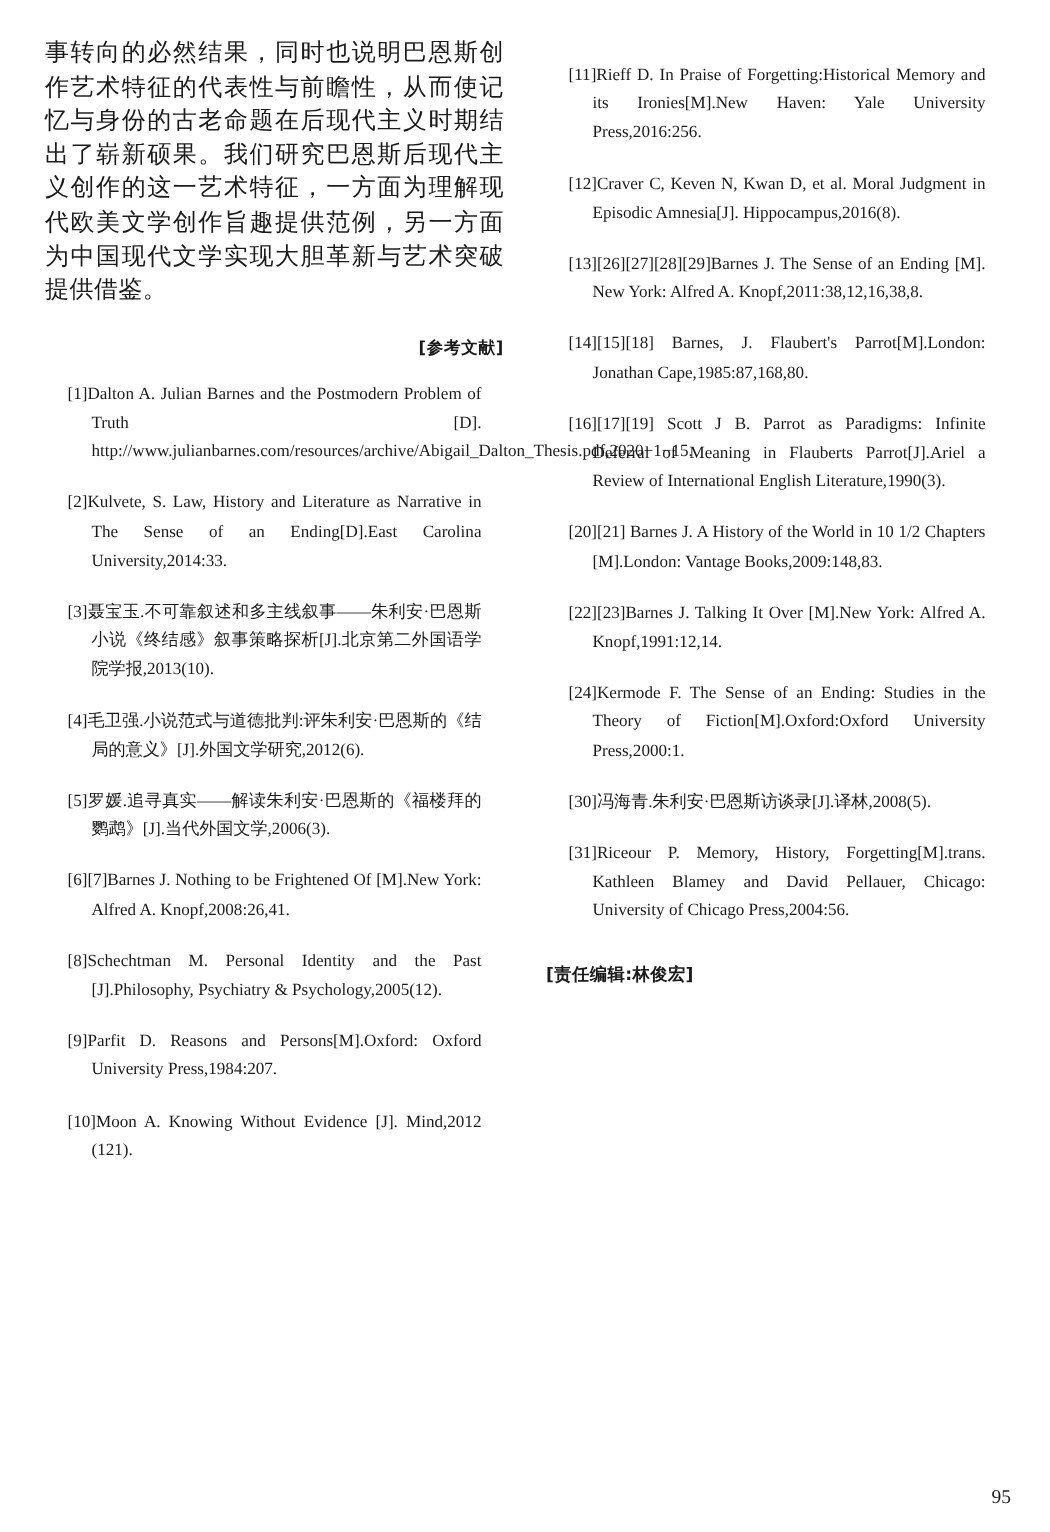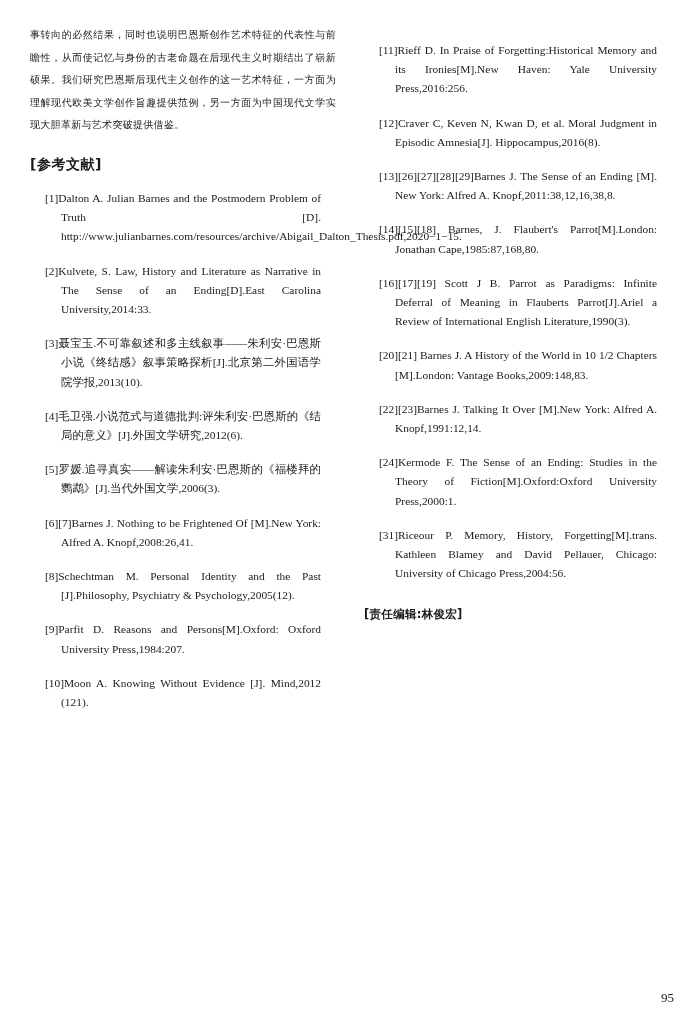--- a/index.html
+++ b/index.html
@@ -8,28 +8,28 @@
     color: #1a1a1a;
     font-family: "Liberation Serif", "DejaVu Serif", serif;
   }
   .col { position: absolute; top: 0; }
   .col-left { left: 30px; width: 306px; }
   .col-right { left: 364px; width: 308px; }
 
   .body-para {
     margin: 0; padding-top: 24px;
     font-family: "DejaVu Serif", "Liberation Serif", serif;
-    font-size: 10px; line-height: 22.6px;
+    font-size: 16px; line-height: 22.6px;
     letter-spacing: 0.3px;
     text-align: justify;
   }
   .refs-title {
-    text-align: left;
+    text-align: right;
     font-family: "DejaVu Sans", "Liberation Sans", sans-serif;
-    font-weight: bold; font-size: 14px;
+    font-weight: bold; font-size: 11px;
     margin-top: 19px; margin-bottom: 6px;
     letter-spacing: 0.5px;
   }
   .ref-list { list-style: none; margin: 0; padding: 0; }
   .ref-item {
     font-size: 11.4px; line-height: 19.2px;
     padding-left: 16px; text-indent: -16px;
     text-align: justify;
     margin: 15px;
   }
@@ -68,18 +68,19 @@
 <div class="col col-right">
   <ol class="ref-list">
     <li class="ref-item">[11]Rieff D. In Praise of Forgetting:Historical Memory and its Ironies[M].New Haven: Yale University Press,2016:256.</li>
     <li class="ref-item">[12]Craver C, Keven N, Kwan D, et al. Moral Judgment in Episodic Amnesia[J]. Hippocampus,2016(8).</li>
     <li class="ref-item">[13][26][27][28][29]Barnes J. The Sense of an Ending [M]. New York: Alfred A. Knopf,2011:38,12,16,38,8.</li>
     <li class="ref-item">[14][15][18] Barnes, J. Flaubert's Parrot[M].London: Jonathan Cape,1985:87,168,80.</li>
     <li class="ref-item">[16][17][19] Scott J B. Parrot as Paradigms: Infinite Deferral of Meaning in Flauberts Parrot[J].Ariel a Review of International English Literature,1990(3).</li>
     <li class="ref-item">[20][21] Barnes J. A History of the World in 10 1/2 Chapters [M].London: Vantage Books,2009:148,83.</li>
     <li class="ref-item">[22][23]Barnes J. Talking It Over [M].New York: Alfred A. Knopf,1991:12,14.</li>
     <li class="ref-item">[24]Kermode F. The Sense of an Ending: Studies in the Theory of Fiction[M].Oxford:Oxford University Press,2000:1.</li>
+    <li class="ref-item">[30]冯海青.朱利安·巴恩斯访谈录[J].译林,2008(5).</li>
     <li class="ref-item">[31]Riceour P. Memory, History, Forgetting[M].trans. Kathleen Blamey and David Pellauer, Chicago: University of Chicago Press,2004:56.</li>
   </ol>
   <div class="editor">[责任编辑:林俊宏]</div>
 </div>
 
 <div class="page-number">95</div>
 
 </body></html>

